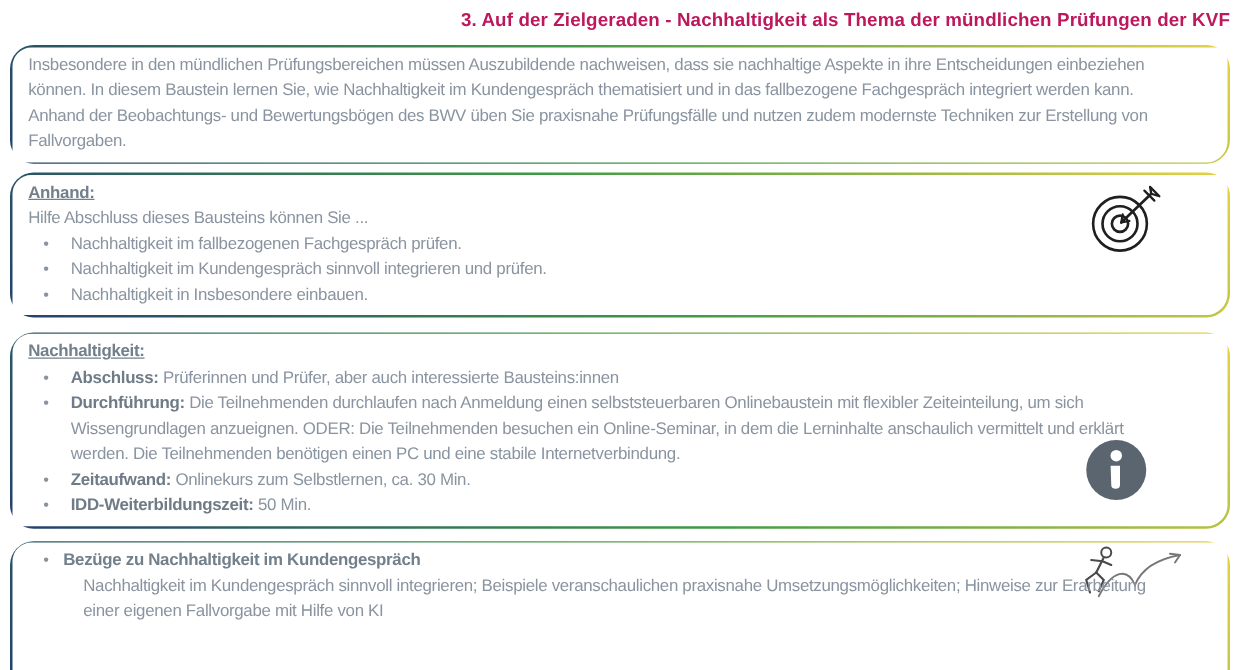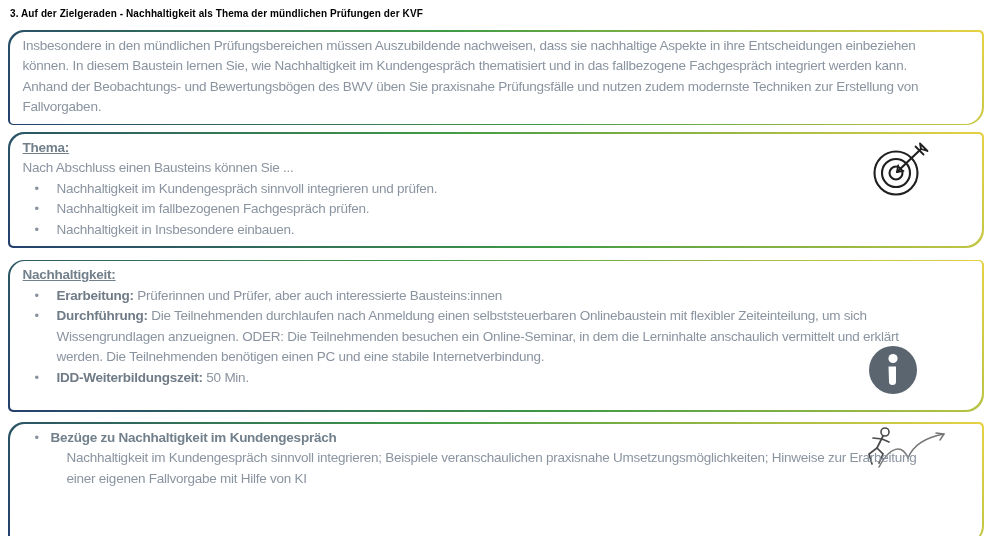--- a/index.html
+++ b/index.html
@@ -6,31 +6,31 @@
   html, body { margin: 0; padding: 0; }
   body {
     width: 992px; height: 536px; overflow: hidden;
     background: #ffffff;
     font-family: "Liberation Sans", sans-serif;
     color: #8a94a0;
   }
   .page { padding: 5px 8px 0 8px; }
 
   .title {
-    font-size: 10px; font-weight: 700; color: #000000;
-    letter-spacing: 0.1px; margin: 3px 0 11px 2px;
+    font-size: 15px; font-weight: 700; color: #be185d;
+    letter-spacing: 0.1px; margin: 3px 0 11px 2px; text-align: right;
   }
 
   
   .gbox {
     background: linear-gradient(45deg, #24406e 0%, #3f9b45 50%, #e7d243 100%);
     border-radius: 16px 5px 18px 5px;
     padding: 1.6px;
   }
-  .gbox + .gbox, .title + .gbox { margin-bottom: 7px; }
+  .gbox + .gbox, .title + .gbox { margin-bottom: 7px; border-radius: 19px; }
   .mb12 { margin-bottom: 12px !important; }
   .mb10 { margin-bottom: 10px !important; }
   .inner {
     background: #ffffff;
     border-radius: 15px 4px 17px 4px;
     padding: 4px 14px 6px 13px;
     position: relative;
   }
   .inner.intro   { min-height: 79px;  padding-right: 34px; }
   .inner.goals   { min-height: 104px; padding-right: 120px; }
@@ -78,43 +78,44 @@
       <span class="icon target">
         <svg viewBox="0 0 62 56" fill="none" stroke="#1f1f1f" stroke-width="2.1" stroke-linecap="round">
           <circle cx="26" cy="31" r="21.5"></circle>
           <circle cx="26" cy="31" r="14"></circle>
           <circle cx="26" cy="31" r="6.5"></circle>
           <path d="M51 7 L27 30"></path>
           <path d="M45.5 4.5 L53.5 12.5 M50 1.5 L57.5 9 M51 7 L57.5 9 M51 7 L50 1.5" stroke-width="1.8"></path>
           <path d="M27 30 l6.5 -1.2 M27 30 l1.2 -6.5" stroke-width="1.8"></path>
         </svg>
       </span>
-      <div class="hd u">Thema:</div>
-      <p class="body">Nach Abschluss einen Bausteins können Sie ...</p>
+      <div class="hd u">Anhand:</div>
+      <p class="body">Hilfe Abschluss dieses Bausteins können Sie ...</p>
       <ul>
+        <li><span>Nachhaltigkeit im fallbezogenen Fachgespräch prüfen.</span></li>
         <li><span>Nachhaltigkeit im Kundengespräch sinnvoll integrieren und prüfen.</span></li>
-        <li><span>Nachhaltigkeit im fallbezogenen Fachgespräch prüfen.</span></li>
         <li><span>Nachhaltigkeit in Insbesondere einbauen.</span></li>
       </ul>
     </div>
   </section>
 
   <section class="gbox mb10">
     <div class="inner tinfo">
       <span class="icon info">
         <svg viewBox="0 0 50 50">
           <circle cx="25" cy="25" r="24" fill="#5a6570"></circle>
           <circle cx="25" cy="13.5" r="4.6" fill="#ffffff"></circle>
           <path d="M20.5 21.5 h7.5 v15.5 q0 3 -3.5 3 t-3.5 -3 z" fill="#ffffff"></path>
         </svg>
       </span>
       <div class="hd u">Nachhaltigkeit:</div>
       <ul>
-        <li><span class="b">Erarbeitung:</span><span> Prüferinnen und Prüfer, aber auch interessierte Bausteins:innen</span></li>
+        <li><span class="b">Abschluss:</span><span> Prüferinnen und Prüfer, aber auch interessierte Bausteins:innen</span></li>
         <li><span class="b">Durchführung:</span><span> Die Teilnehmenden durchlaufen nach Anmeldung einen selbststeuerbaren Onlinebaustein mit flexibler Zeiteinteilung, um sich Wissengrundlagen anzueignen. ODER: Die Teilnehmenden besuchen ein Online-Seminar, in dem die Lerninhalte anschaulich vermittelt und erklärt werden. Die Teilnehmenden benötigen einen PC und eine stabile Internetverbindung.</span></li>
+        <li><span class="b">Zeitaufwand:</span><span> Onlinekurs zum Selbstlernen, ca. 30 Min.</span></li>
         <li><span class="b">IDD-Weiterbildungszeit:</span><span> 50 Min.</span></li>
       </ul>
     </div>
   </section>
 
   <section class="gbox content">
     <div class="inner content">
       <span class="icon runner">
         <svg viewBox="0 0 96 44" fill="none" stroke="#4a4a4a" stroke-width="1.7" stroke-linecap="round">
           <circle cx="21" cy="6" r="4" stroke-width="1.6"></circle>

